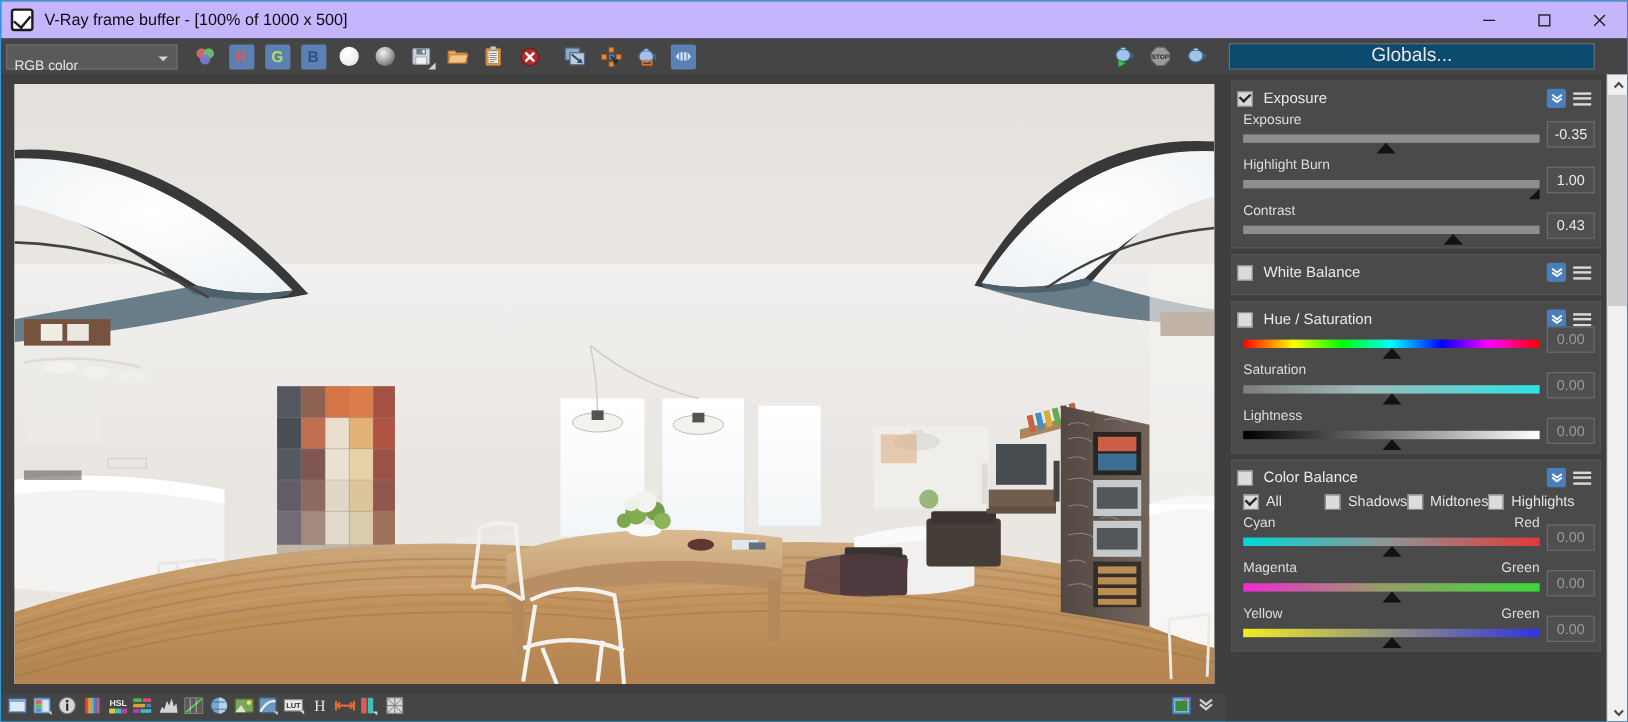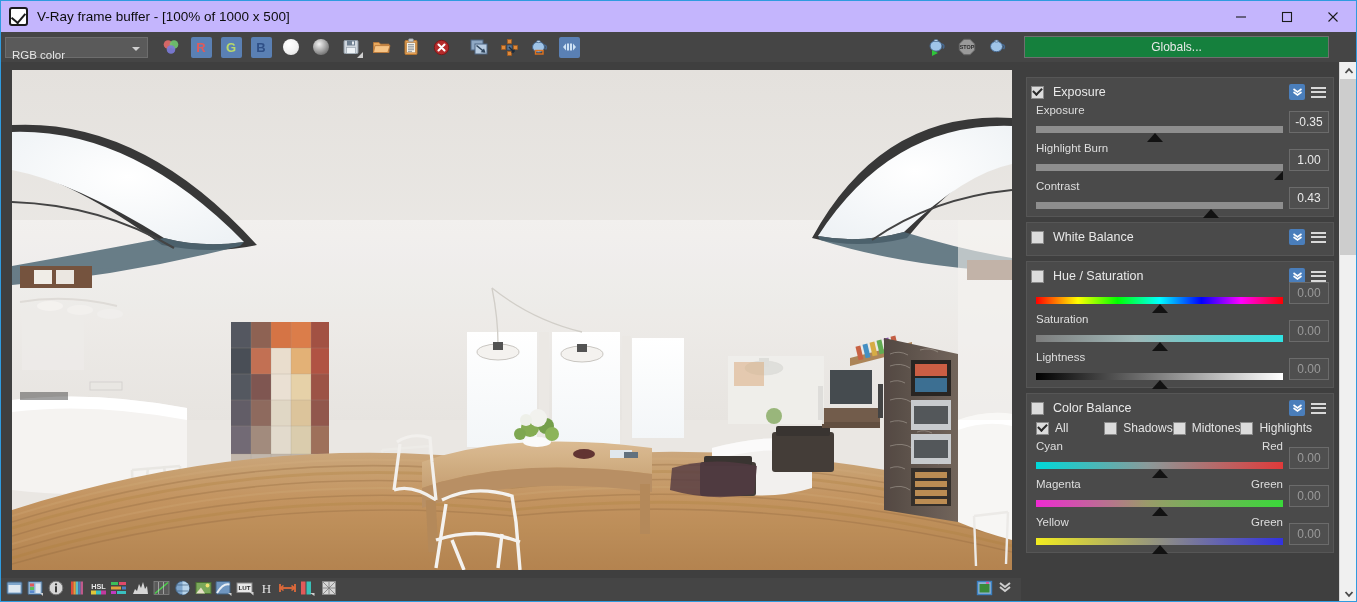--- a/index.html
+++ b/index.html
@@ -101,22 +101,22 @@
     border-left: 6px solid transparent;
     border-bottom: 6px solid #cfcfcf;
   }
 
   .globals-wrap {
     margin-left: auto; margin-right: 27px;
     display: flex; align-items: center; flex: none;
   }
   .globals-btn {
     width: 305px; height: 22px;
-    background: #15803d; border: 1px solid #6f6f6f;
-    color: #e8e8e8; font-size: 12px;
+    background: #0c4a6e; border: 1px solid #6f6f6f;
+    color: #e8e8e8; font-size: 16px;
     display: flex; align-items: center; justify-content: center;
   }
 
   
   .canvas-area {
     position: absolute; left: 0; top: 61px;
     width: 1022px; height: 517px;
     background: #3f3f3f;
   }
   .render {
@@ -160,21 +160,21 @@
     color: #4a4a4a; font-size: 9px;
   }
   .rscroll-thumb {
     position: absolute; left: 0; top: 17px;
     width: 17px; height: 176px;
     background: #cdcdcd;
   }
   .rscroll-dn { position: absolute; bottom: 0; left: 0; }
 
   .panels {
-    position: absolute; left: 0; top: 15px;
+    position: absolute; left: 0; top: 5px;
     width: 318px; height: 484px;
     padding: 0 5px;
     overflow: hidden;
   }
   .group {
     background: #4a4a4a;
     border: 1px solid #565656;
     margin-bottom: 5px;
     padding: 3px 0 7px 0;
   }
@@ -210,21 +210,21 @@
     display: flex; flex-direction: column; justify-content: space-between;
   }
   .burger span { display: block; height: 2px; background: #d9d9d9; }
 
   .row { padding: 1px 8px 0 9px; }
   .row-label {
     font-size: 11.5px; color: #dedede; margin-bottom: 1px;
     display: flex; justify-content: space-between;
   }
   .row-label .rt { color: #dedede; }
-  .slider-line { display: flex; align-items: flex-end; }
+  .slider-line { display: flex; align-items: center; }
   .track-wrap { position: relative; width: 247px; flex: none; }
   .track {
     height: 7px; width: 247px;
     background: #8e8e8e;
   }
   .handle {
     position: absolute; top: 7px;
     width: 0; height: 0;
     border-left: 8px solid transparent;
     border-right: 8px solid transparent;

